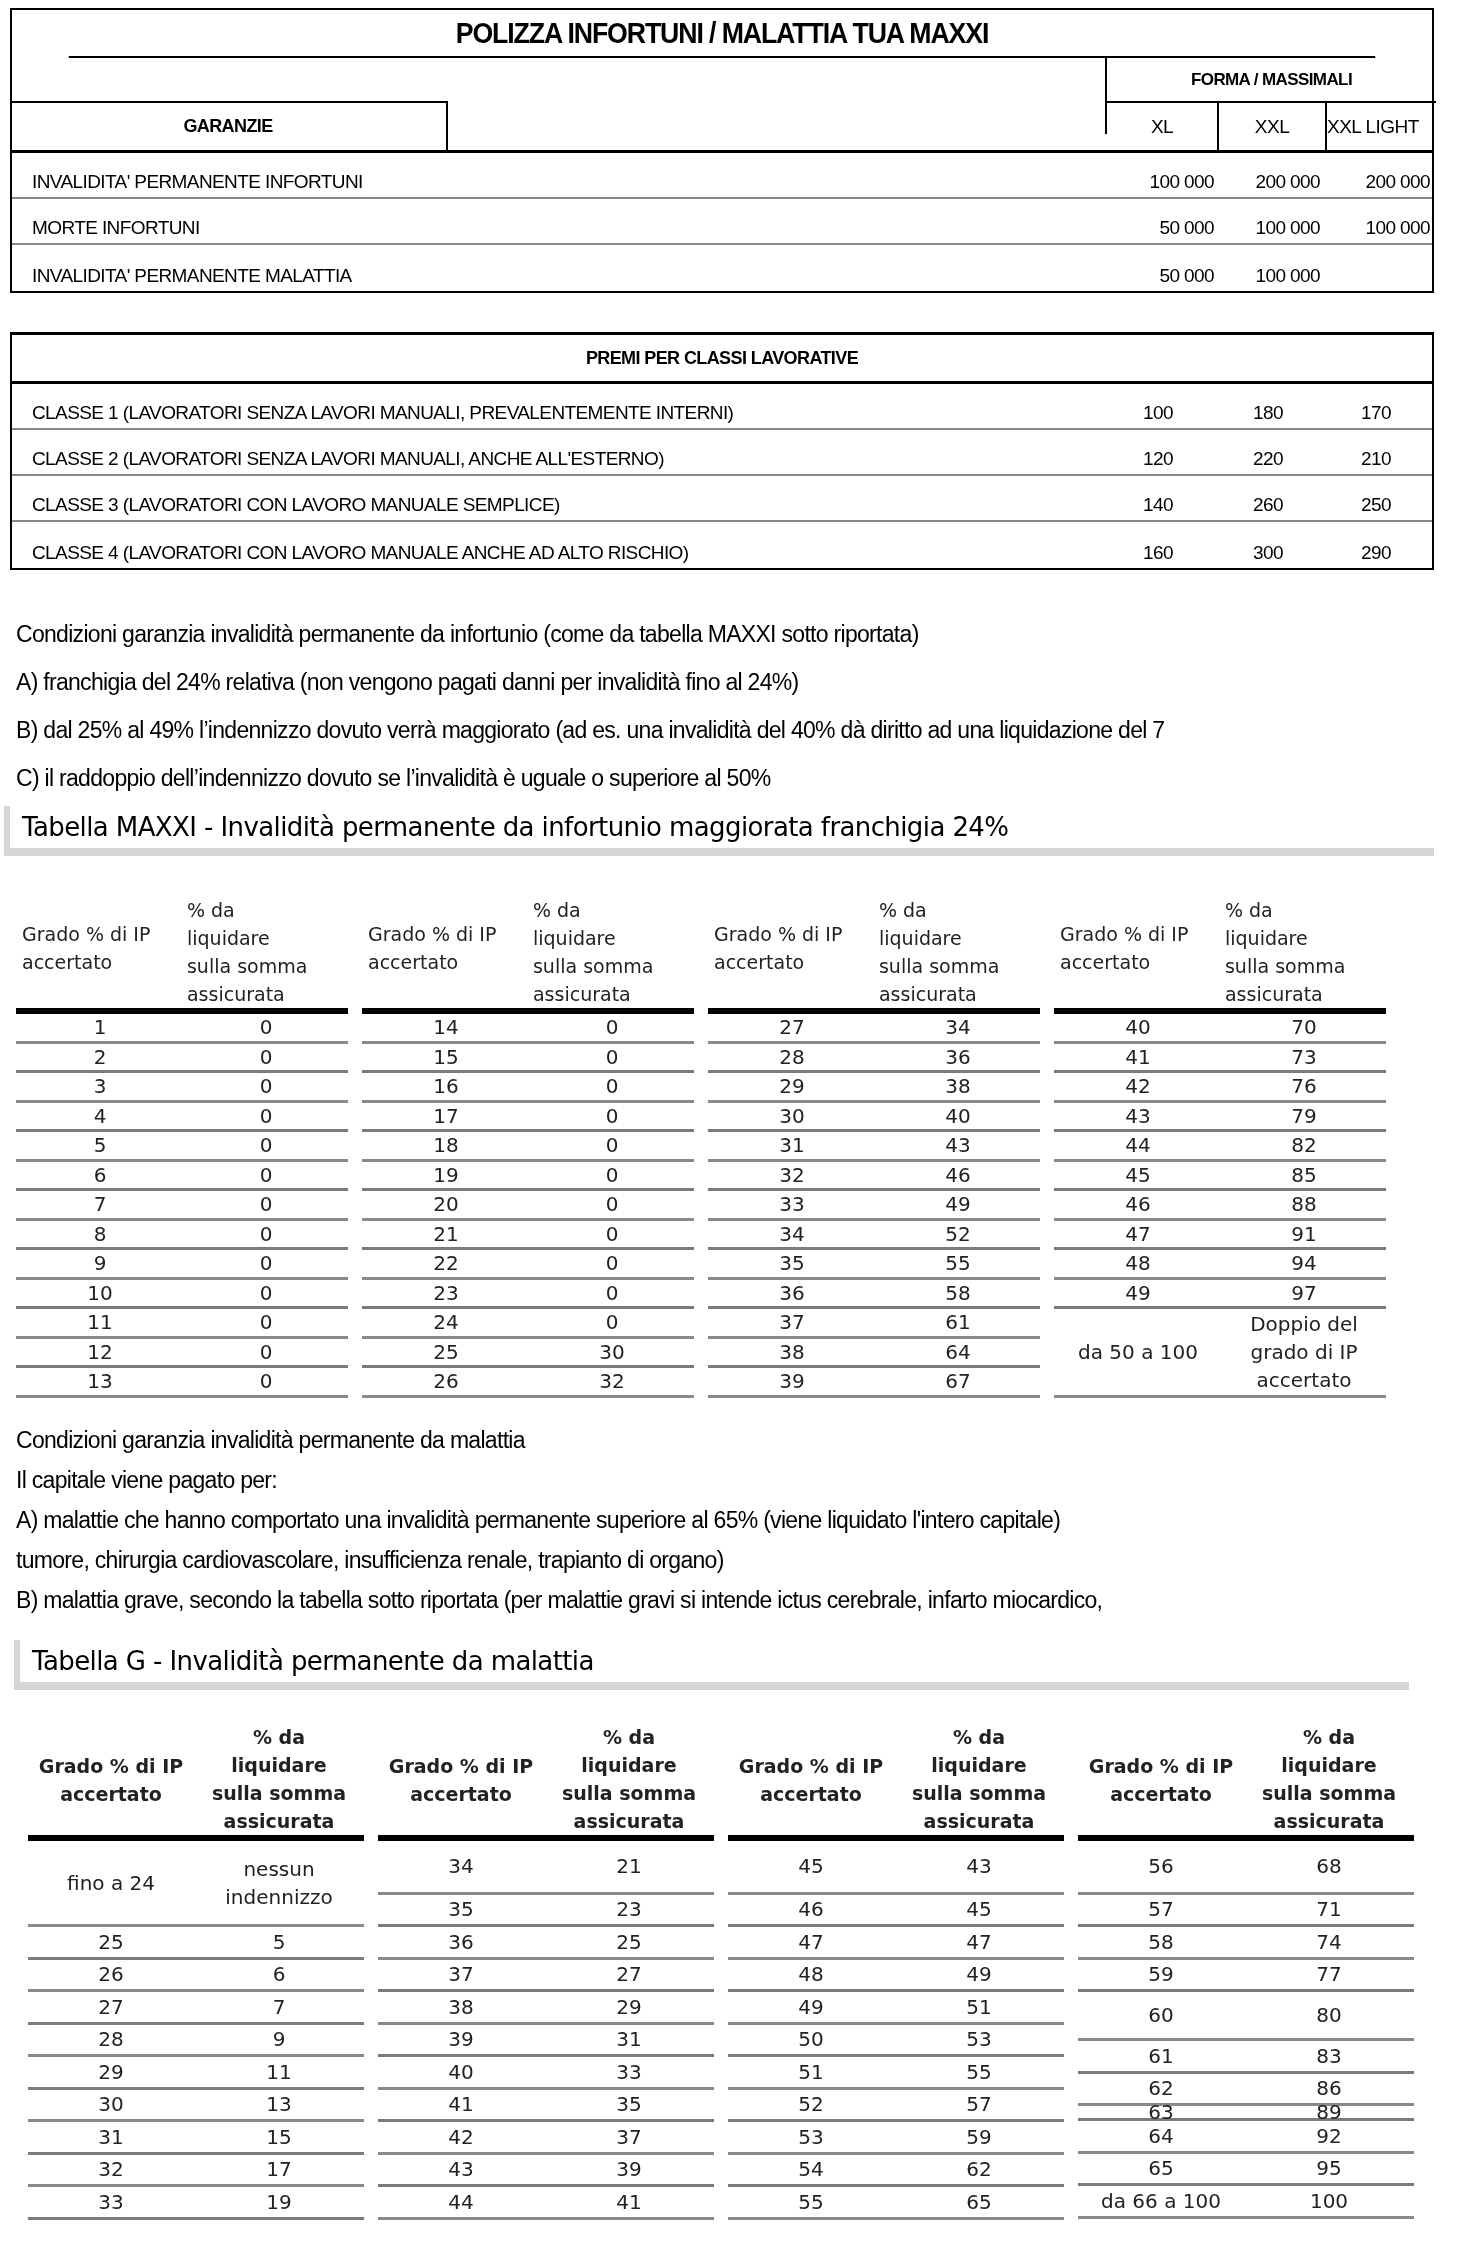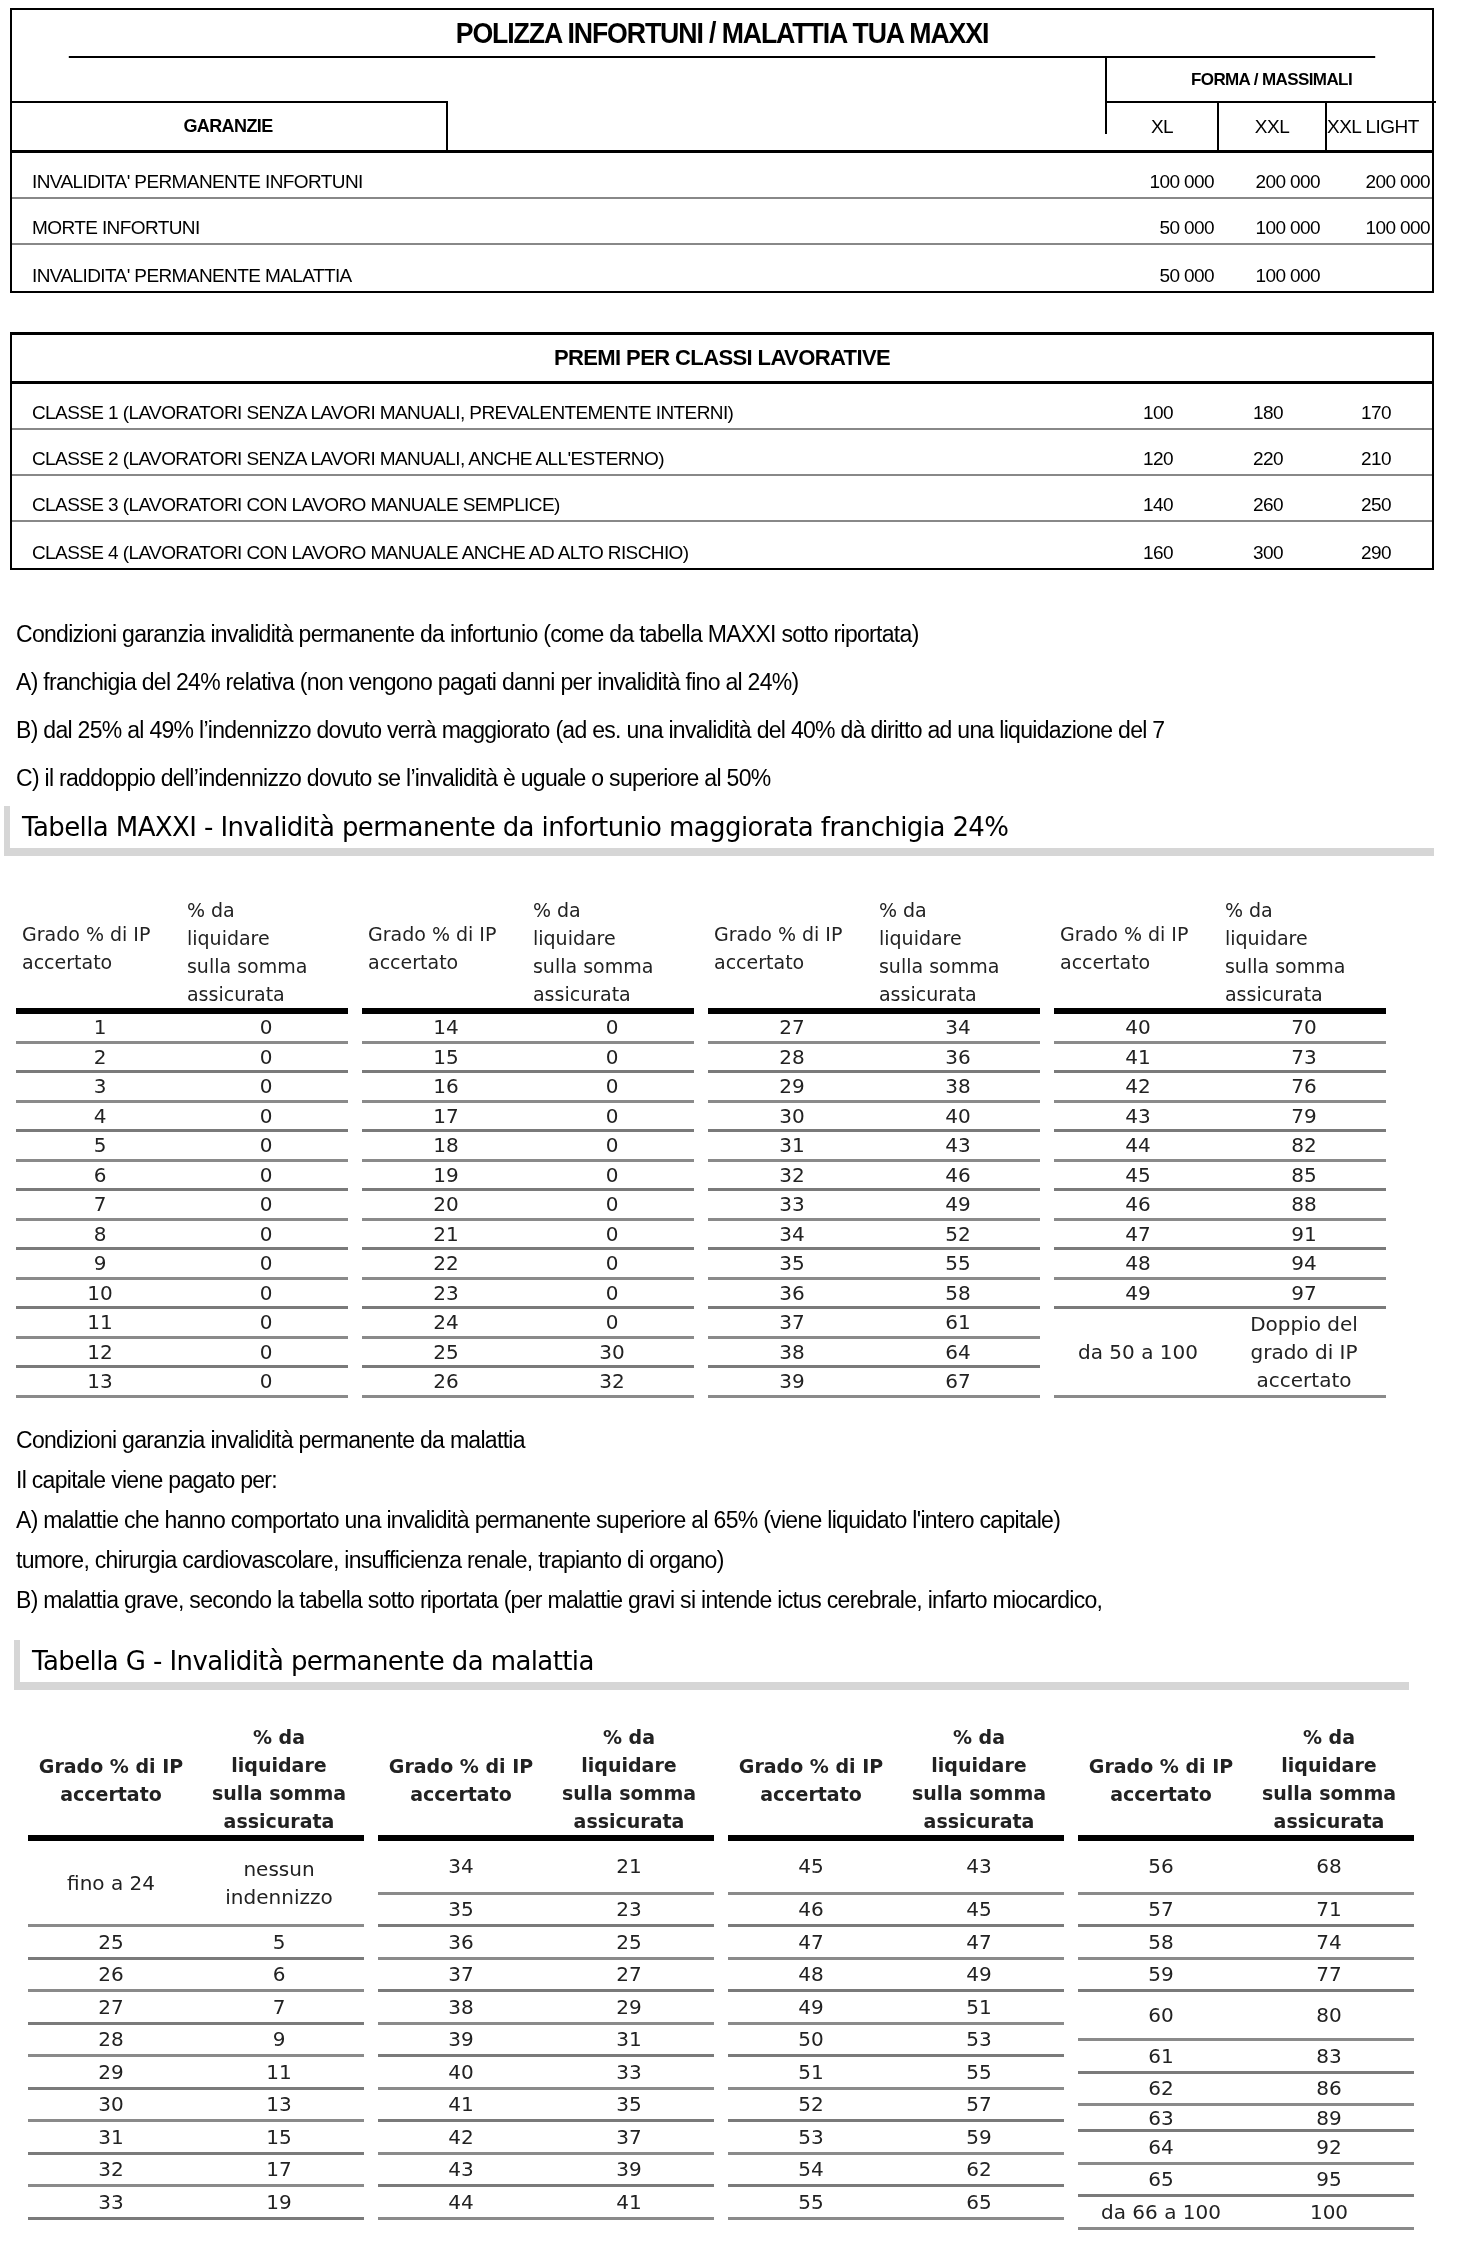--- a/index.html
+++ b/index.html
@@ -21,21 +21,21 @@
   .row { display:flex; align-items:flex-end; height: 46px; border-bottom: 2px solid #888; font-size: 19px; letter-spacing: -0.6px; padding-bottom: 4px; box-sizing: border-box; }
   .row:last-child { border-bottom: none; }
   .row .lab { flex: 1; padding-left: 20px; white-space: nowrap; }
   .row .v { width: 108px; text-align: right; }
   .row .v.c1 { width: 108px; padding-right: 0; }
   .row .v.c2 { width: 106px; }
   .row .v.c3 { width: 110px; padding-right: 2px; }
 
   
   .premi { position: absolute; left: 10px; top: 332px; width: 1424px; border: 2px solid #000; border-top-width: 3px; box-sizing: border-box; }
-  .premi .ptitle { height: 46px; border-bottom: 3px solid #000; display:flex; align-items:center; justify-content:center; font-weight:bold; font-size:22px; letter-spacing:-0.6px; }
+  .premi .ptitle { height: 46px; border-bottom: 3px solid #000; display:flex; align-items:center; justify-content:center; font-weight:bold; font-size:18px; letter-spacing:-0.6px; }
   .premi .row .v { text-align:center; }
   .premi .row .v.c1 { width: 112px; }
   .premi .row .v.c2 { width: 108px; }
   .premi .row .v.c3 { width: 108px; }
 
   
   .para { position: absolute; left: 16px; font-size: 23px; letter-spacing: -0.7px; white-space: nowrap; line-height: 48px; }
   .para2 { position: absolute; left: 16px; font-size: 23px; letter-spacing: -0.7px; white-space: nowrap; line-height: 40px; }
 
   
@@ -569,21 +569,21 @@
         <div style="white-space: pre-line; width: 170px;">80</div>
       </div>
       <div class="r" style="height: 32.5px;">
         <div style="white-space: pre-line; width: 166px;">61</div>
         <div style="white-space: pre-line; width: 170px;">83</div>
       </div>
       <div class="r" style="height: 32.5px;">
         <div style="white-space: pre-line; width: 166px;">62</div>
         <div style="white-space: pre-line; width: 170px;">86</div>
       </div>
-      <div class="r" style="height: 26px;">
+      <div class="r" style="height: 15px;">
         <div style="white-space: pre-line; width: 166px;">63</div>
         <div style="white-space: pre-line; width: 170px;">89</div>
       </div>
       <div class="r" style="height: 32.5px;">
         <div style="white-space: pre-line; width: 166px;">64</div>
         <div style="white-space: pre-line; width: 170px;">92</div>
       </div>
       <div class="r" style="height: 32.5px;">
         <div style="white-space: pre-line; width: 166px;">65</div>
         <div style="white-space: pre-line; width: 170px;">95</div>

